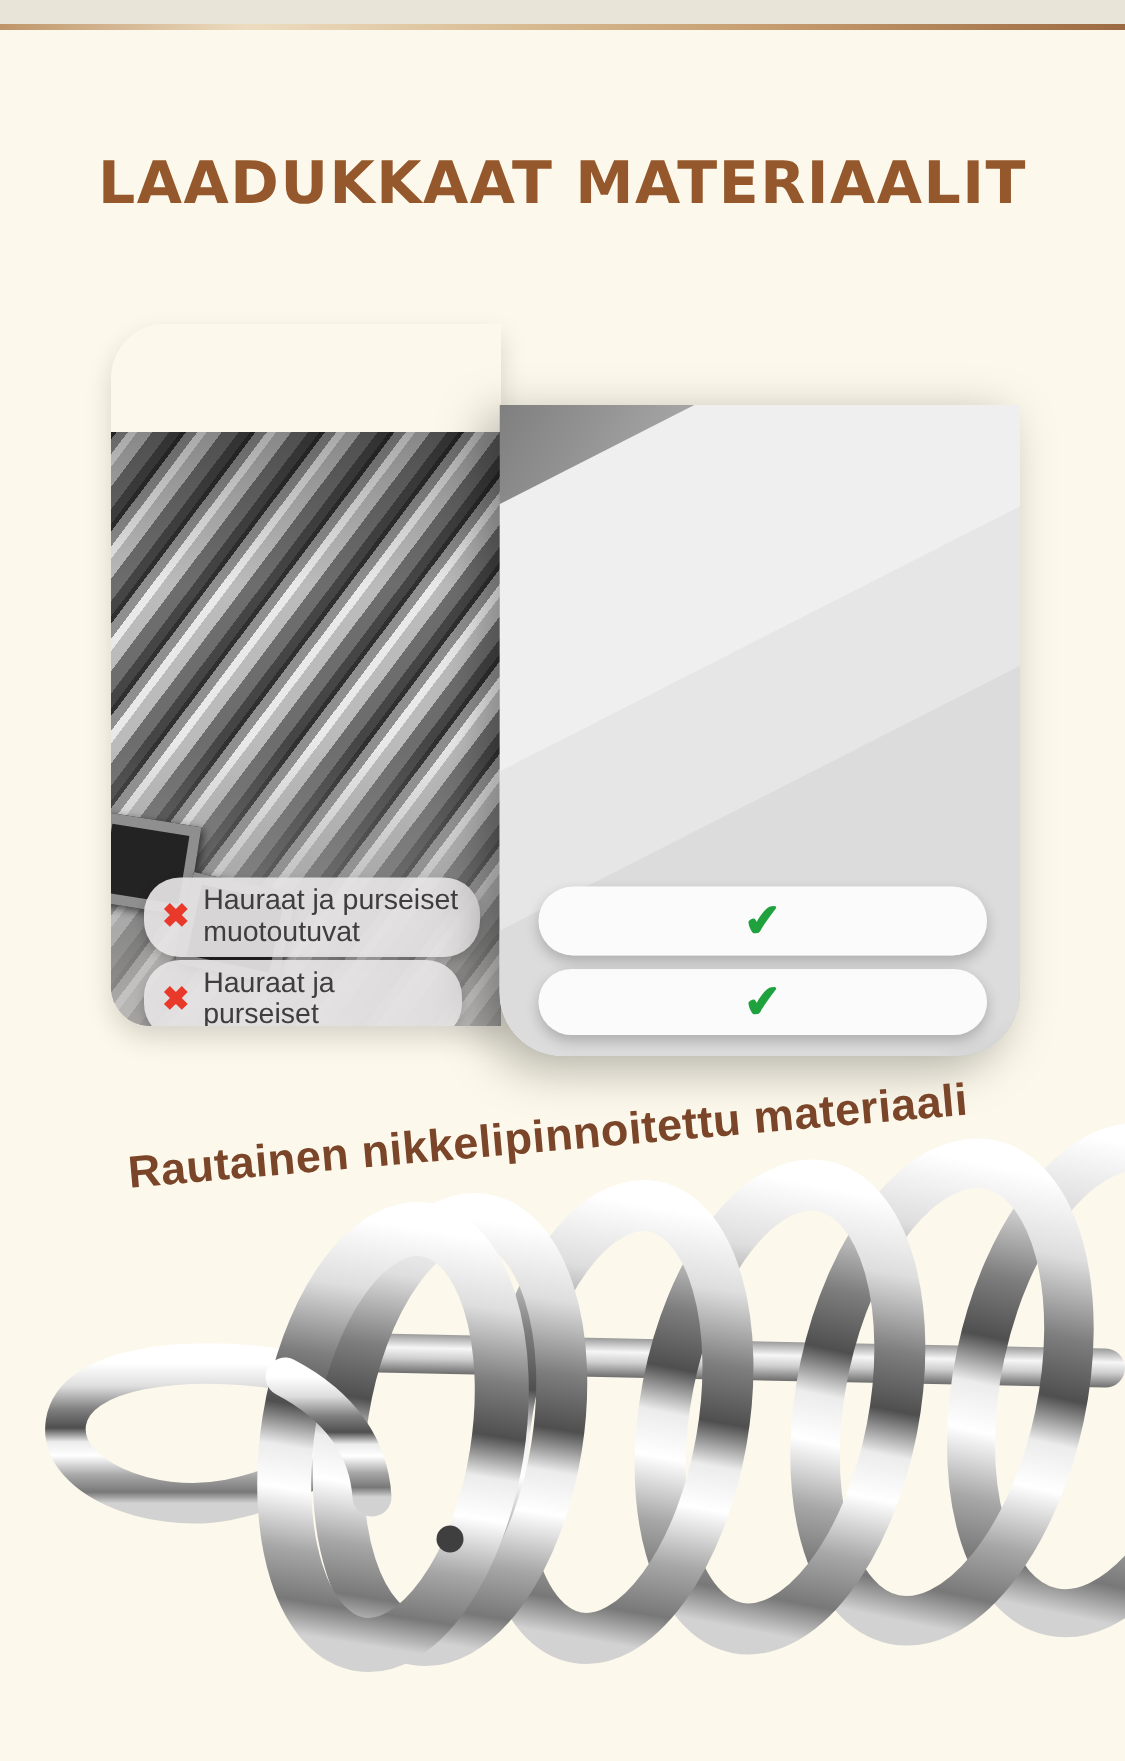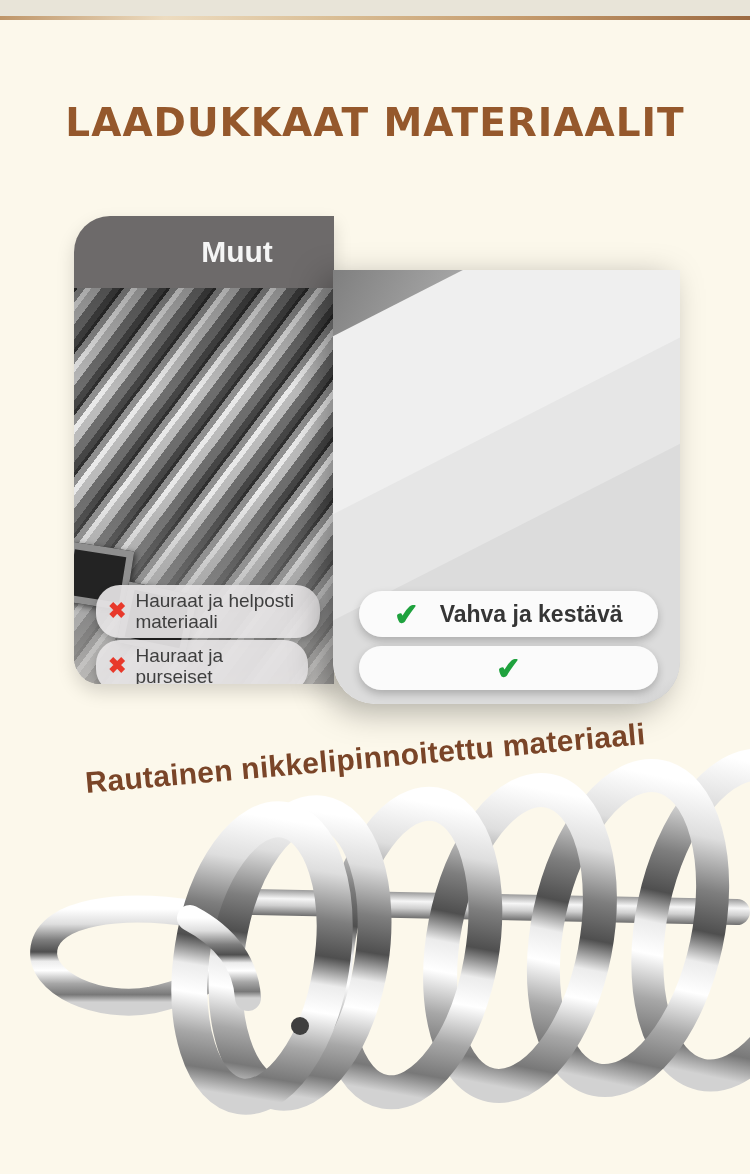--- a/index.html
+++ b/index.html
@@ -101,46 +101,42 @@
 </head>
 <body>
 
 <div class="page">
 
   <div class="topstrip"></div>
 
   <h1 class="title">LAADUKKAAT MATERIAALIT</h1>
 
   <section class="panel panel-left">
-    <div class="hdr-gray">
-      <span>Muut</span>
-    </div>
     <div class="photo photo-tubes">
       <div class="tube-end te1"></div>
       <div class="tube-end te2"></div>
     </div>
     <div class="pill pill-gray p1">
       <span class="x-mark">✖</span>
-      <span>Hauraat ja helposti materiaali</span>
+      <span>Hauraat ja purseiset muotoutuvat</span>
     </div>
     <div class="pill pill-gray p2">
       <span class="x-mark">✖</span>
       <span>Hauraat ja purseiset</span>
     </div>
   </section>
 
   <section class="panel panel-right">
     <div class="photo photo-sheets">
       <div class="sheet s1"></div>
       <div class="sheet s2"></div>
       <div class="sheet s3"></div>
     </div>
     <div class="pill pill-white p1">
       <span class="check-mark">✔</span>
-      <span>Vahva ja kestävä</span>
     </div>
     <div class="pill pill-white p2">
       <span class="check-mark">✔</span>
     </div>
   </section>
 
   <div class="caption">Rautainen nikkelipinnoitettu materiaali</div>
 
   <svg class="spring" viewBox="0 0 750 474" aria-hidden="true">
     <defs>

